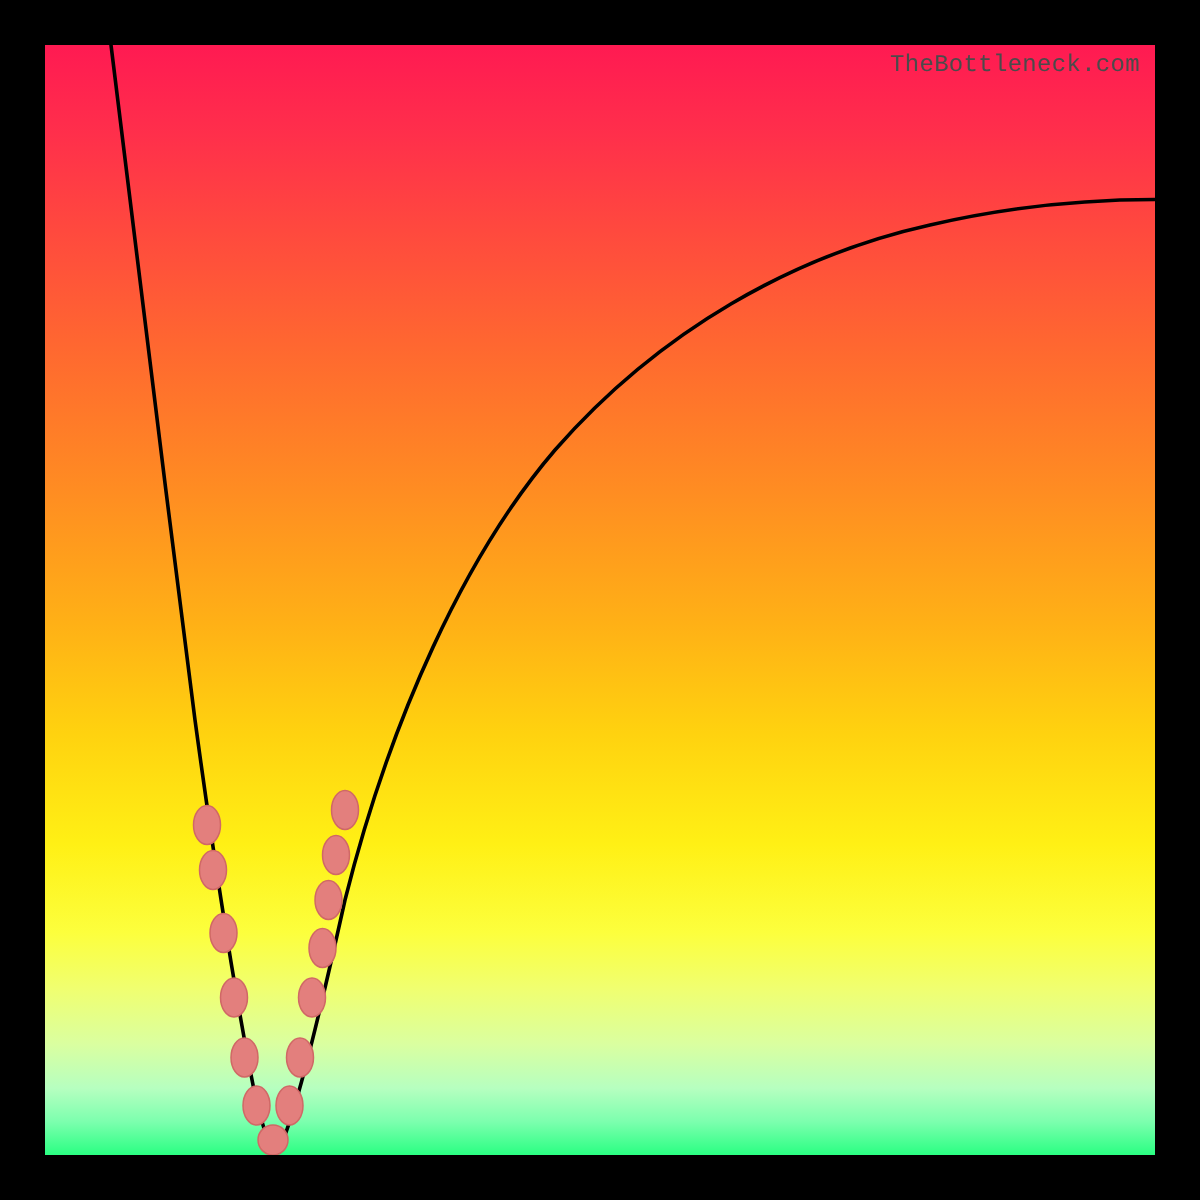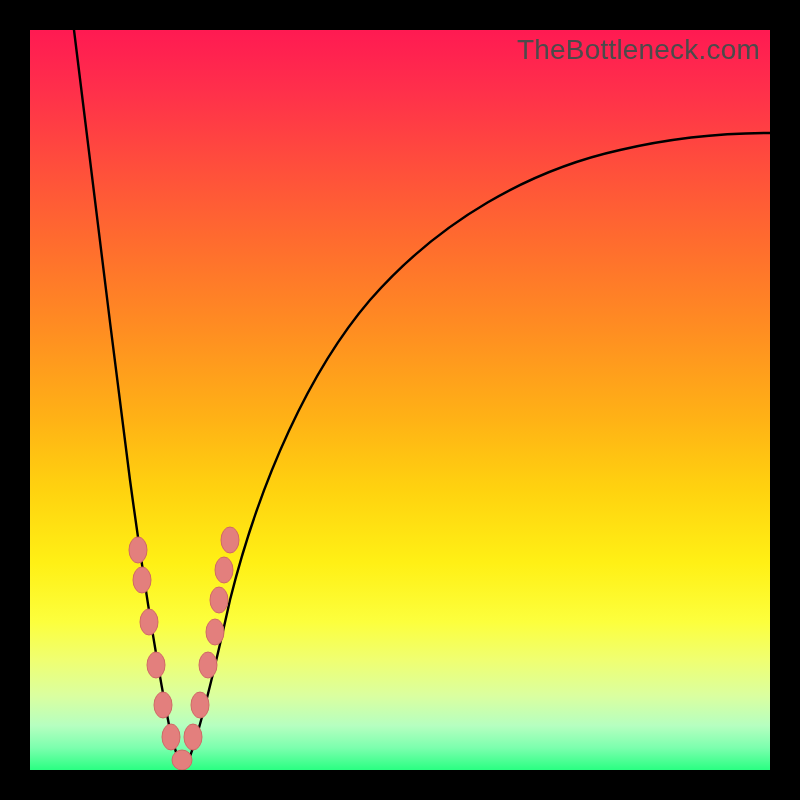--- a/index.html
+++ b/index.html
@@ -39,24 +39,25 @@
       #b6ffc0 94%,
       #7cffae 97%,
       #2aff82 100%
     );
   }
   .watermark {
     position: absolute;
     top: 4px;
     right: 10px;
     color: #4b4b4b;
-    font-size: 28px;
+    font-size: 16px;
     font-weight: 500;
     letter-spacing: 0.2px;
     user-select: none;
+    font-family: Liberation Mono, monospace;
   }
   svg.curve {
     position: absolute;
     left: 0;
     top: 0;
     width: 740px;
     height: 740px;
   }
   .curve path {
     fill: none;

